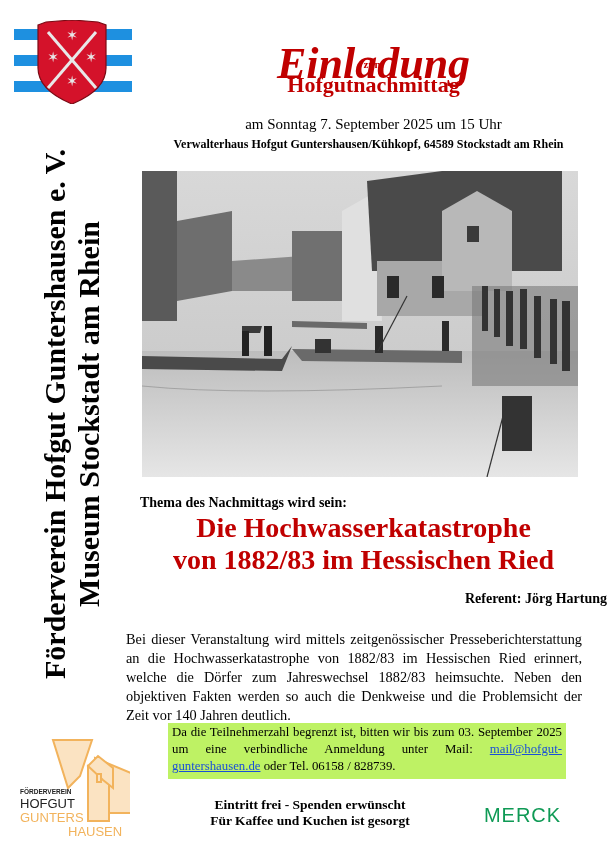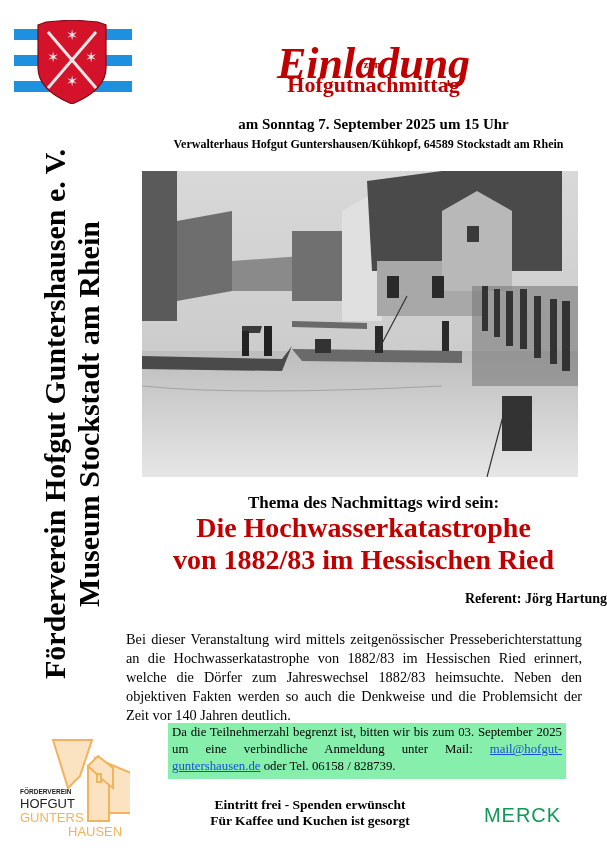--- a/index.html
+++ b/index.html
@@ -2,30 +2,30 @@
 <html><head>
 <meta charset="utf-8">
 <style>
   html, body { margin:0; padding:0; background:#fff; }
   body { width:607px; height:853px; position:relative; overflow:hidden; font-family:"Liberation Serif", serif; color:#000; }
   .abs { position:absolute; }
   #coat { left:14px; top:20px; width:118px; height:84px; }
   .title-main { left:140px; width:467px; top:12px; text-align:center; color:#c00000; font-style:italic; font-weight:bold; font-size:44px; line-height:48px;margin-top:28px; }
   .title-zum { left:140px; width:467px; top:58px; text-align:center; color:#c00000; font-weight:bold; font-size:11px; line-height:12px; }
   .title-sub { left:140px; width:467px; top:66px; text-align:center; color:#c00000; font-weight:bold; font-size:22px; line-height:38px; }
-  .date { left:140px; width:467px; top:115px; text-align:center; font-weight:bold; font-size:15px; line-height:18px; }
+  .date { left:140px; width:467px; top:115px; text-align:center; font-weight:normal; font-size:15px; line-height:18px; }
   .venue { left:130px; width:477px; top:137px; text-align:center; font-weight:bold; font-size:12px; line-height:15px; }
   .vertical { left:12px; top:130px; width:120px; height:568px; }
   .vertical-inner { position:absolute; left:50%; top:50%; width:568px; transform:translate(-50%,-50%) rotate(-90deg); text-align:center; font-weight:bold; font-size:30px; line-height:34px; white-space:nowrap; }
   #photo { left:142px; top:171px; width:436px; height:306px; }
-  .topic-label { left:140px; width:467px; top:494px; text-align:center; font-weight:bold; font-size:17px; line-height:18px; }
+  .topic-label { left:140px; width:467px; top:494px; text-align:left; font-weight:bold; font-size:14px; line-height:18px; }
   .topic-title { left:120px; width:487px; top:512px; text-align:center; color:#c00000; font-weight:bold; font-size:28px; line-height:32px; }
   .speaker { left:140px; width:467px; top:590px; text-align:right; font-weight:bold; font-size:14px; line-height:17px; }
   .body-text { left:126px; width:456px; top:607px; text-align:justify; text-align-last:left; font-size:14.3px; line-height:19px;margin-top:23px; }
-  .info-box { left:168px; top:723px; width:398px; height:56px; background:#86efac; padding:1px 4px; box-sizing:border-box; font-size:12.8px; line-height:17px; text-align:justify;font-family:Liberation Serif, serif; }
+  .info-box { left:168px; top:723px; width:398px; height:56px; background:#bef264; padding:1px 4px; box-sizing:border-box; font-size:12.8px; line-height:17px; text-align:justify;font-family:Liberation Serif, serif; }
   .info-box a { color:#1a4fd8; text-decoration:underline; }
   #logo { left:10px; top:738px; width:120px; height:100px; }
   .logo-text { position:absolute; font-family:"Liberation Sans", sans-serif; font-weight:bold; }
   .footer { left:150px; width:320px; top:797px; text-align:center; font-weight:bold; font-size:13.5px; line-height:16px; }
   .merck { left:465px; top:804px; width:115px; height:22px; color:#0f9a55; font-family:"Liberation Sans", sans-serif; font-weight:normal; font-size:20px; letter-spacing:1px; text-align:center; line-height:22px; }
 </style>
 </head>
 <body>
 
 <svg id="coat" class="abs" viewBox="0 0 118 84">

